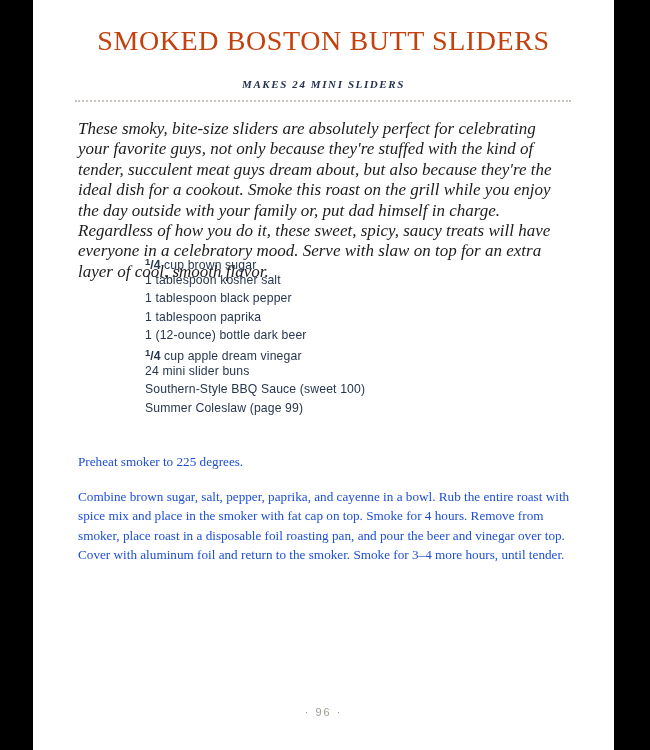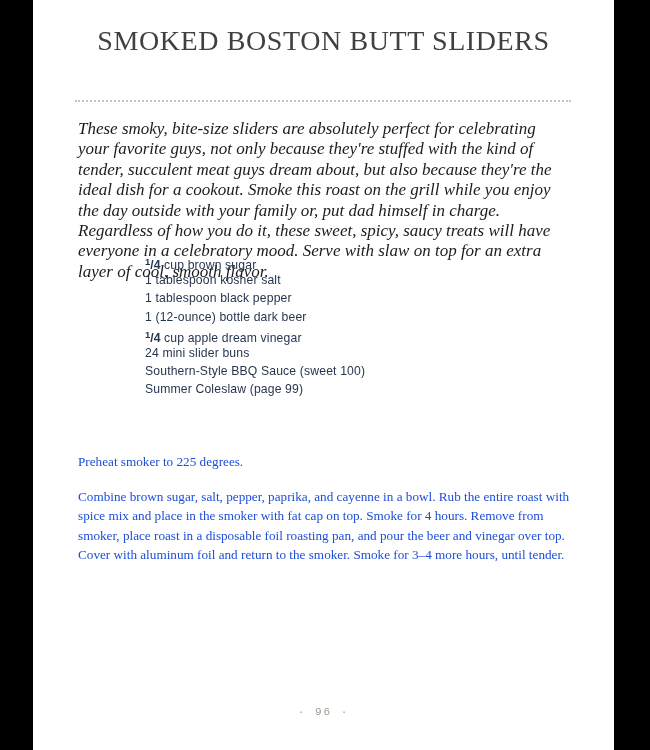--- a/index.html
+++ b/index.html
@@ -36,21 +36,21 @@
     height: 750px;
   }
 
   
   .recipe-title {
     position: absolute;
     left: 0;
     right: 0;
     top: 25px;
     text-align: center;
-    color: #404040;
+    color: #c2410c;
     font-family: "Liberation Serif", serif;
     font-size: 28px;
     font-weight: normal;
     letter-spacing: 0.6px;
     margin: 0;
     white-space: nowrap;
   }
 
   
   .recipe-yield {
@@ -140,44 +140,46 @@
     margin-bottom: 0;
   }
 
   
   .folio {
     position: absolute;
     left: 0;
     right: 0;
     top: 706px;
     text-align: center;
-    font-family: Liberation Mono, monospace;
+    font-family: Liberation Sans, sans-serif;
     font-size: 11px;
     color: #a39b90;
     letter-spacing: 2px;
   }
 </style>
 </head>
 <body>
 
 <div class="viewport">
   <div class="page">
     <div class="page-inner">
 
       <h1 class="recipe-title">SMOKED BOSTON BUTT SLIDERS</h1>
 
+      <div class="recipe-yield">MAKES 24 MINI SLIDERS</div>
 
       <div class="divider"></div>
 
       <div class="intro">These smoky, bite-size sliders are absolutely perfect for celebrating your favorite guys, not only because they're stuffed with the kind of tender, succulent meat guys dream about, but also because they're the ideal dish for a cookout. Smoke this roast on the grill while you enjoy the day outside with your family or, put dad himself in charge. Regardless of how you do it, these sweet, spicy, saucy treats will have everyone in a celebratory mood. Serve with slaw on top for an extra layer of cool, smooth flavor.</div>
 
       <ul class="ingredients" id="ingredients-list">
           <li><span class="frac"><span class="num">1</span><span class="den">/4</span></span><span> cup brown sugar</span></li>
           <li><span>1 tablespoon kosher salt</span></li>
           <li><span>1 tablespoon black pepper</span></li>
+          <li><span>1 tablespoon paprika</span></li>
           <li><span>1 (12-ounce) bottle dark beer</span></li>
           <li><span class="frac"><span class="num">1</span><span class="den">/4</span></span><span> cup apple dream vinegar</span></li>
           <li><span>24 mini slider buns</span></li>
           <li><span>Southern-Style BBQ Sauce (sweet 100)</span></li>
           <li><span>Summer Coleslaw (page 99)</span></li>
         </ul>
 
       <div class="steps" id="steps-list">
           <p>Preheat smoker to 225 degrees.</p>
           <p>Combine brown sugar, salt, pepper, paprika, and cayenne in a bowl. Rub the entire roast with spice mix and place in the smoker with fat cap on top. Smoke for 4 hours. Remove from smoker, place roast in a disposable foil roasting pan, and pour the beer and vinegar over top. Cover with aluminum foil and return to the smoker. Smoke for 3–4 more hours, until tender.</p>

